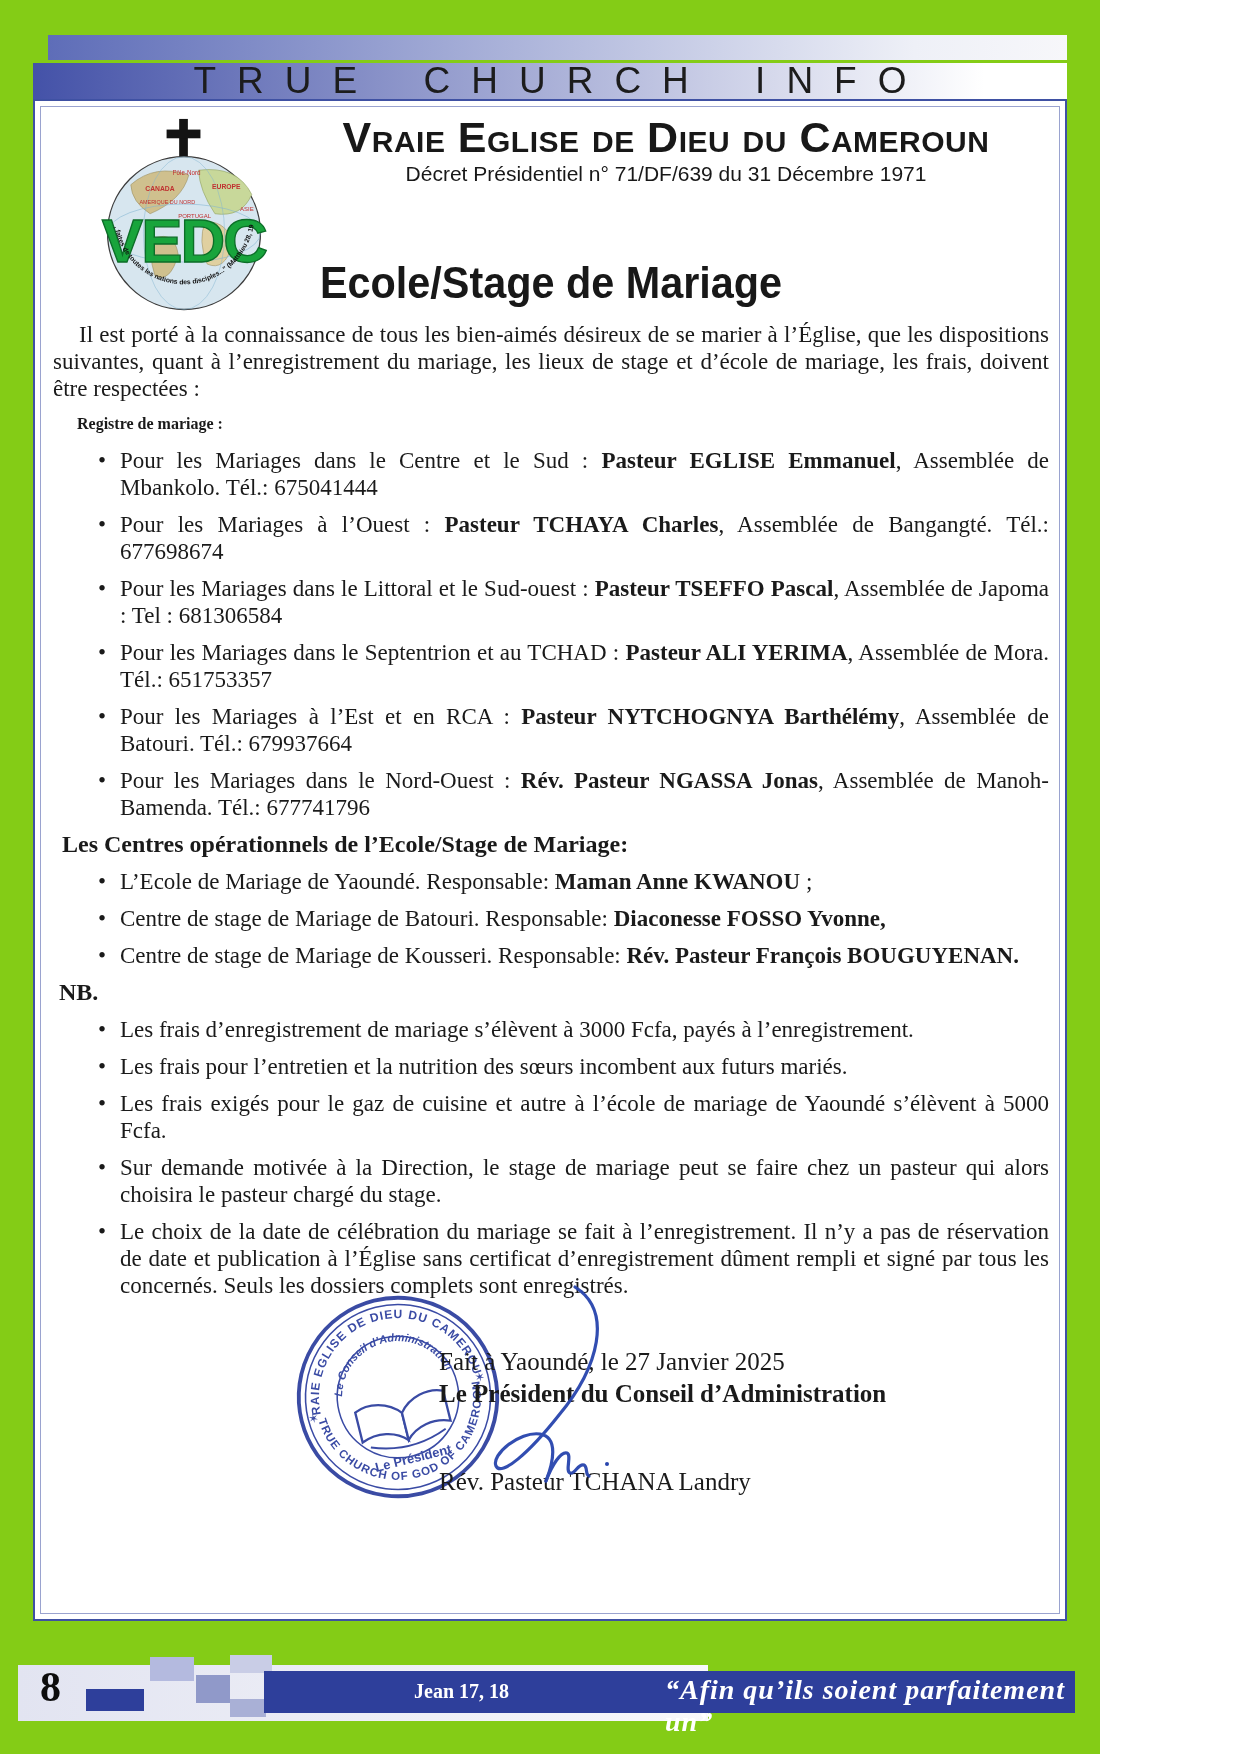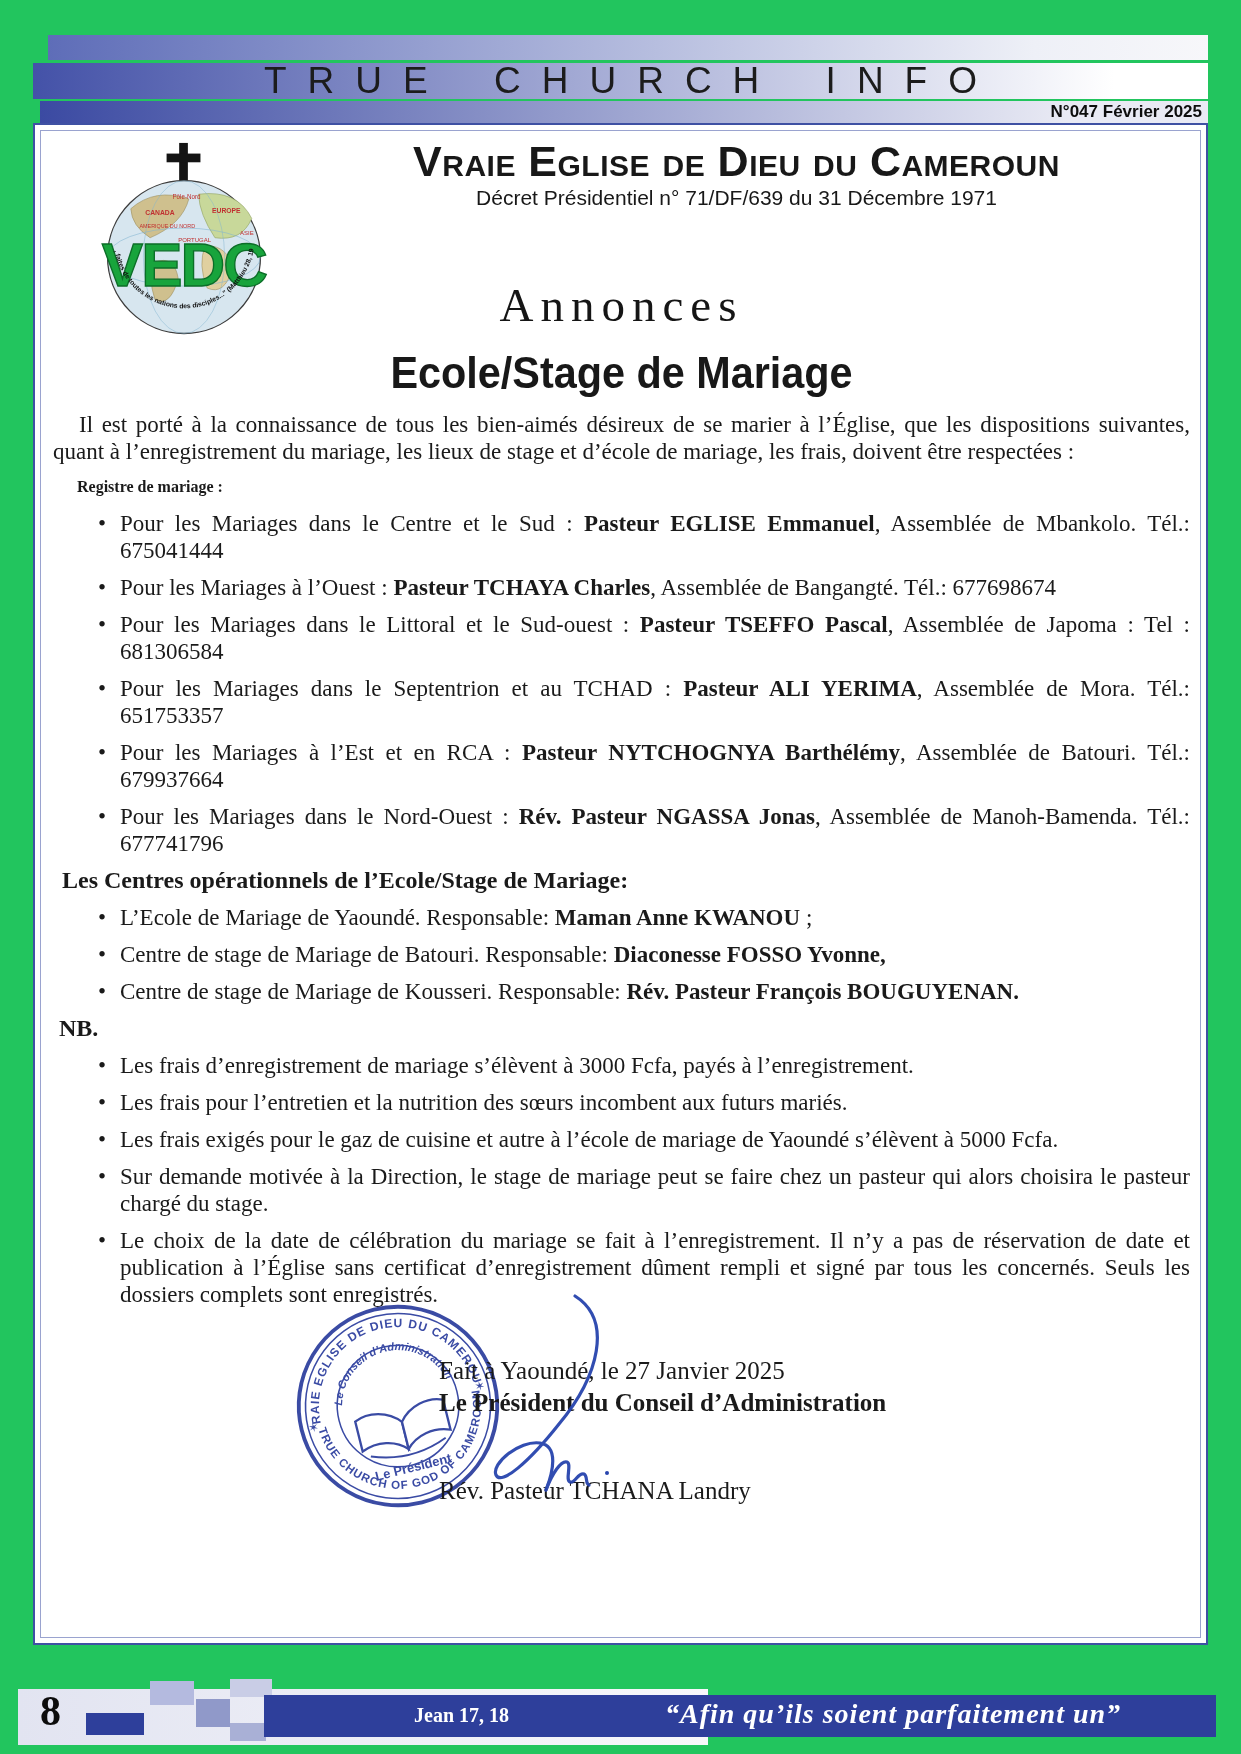--- a/index.html
+++ b/index.html
@@ -1,16 +1,16 @@
 <!DOCTYPE html>
 <html><head>
 <meta charset="utf-8">
 <style>
   html,body{margin:0;padding:0;background:#ffffff;}
-  .page{position:relative;width:1241px;height:1754px;background:#22c55e;overflow:hidden;
+  .page{position:relative;width:1100px;height:1754px;background:#84cc16;overflow:hidden;
         font-family:"Liberation Serif",serif;color:#1a1a1a;}
 
   
   .band1{height:25px;margin:35px 33px 3px 48px;
          background:linear-gradient(to right,#5e6db8,#eef0f7 85%,#f7f7fa);}
   .band2{height:36px;margin:0 33px;display:flex;align-items:center;justify-content:center;
          background:linear-gradient(to right,#4452a8,#ffffff 92%);}
   .band2 .mast-title{font-family:"Liberation Sans",sans-serif;font-size:37px;line-height:36px;
          color:#1c1c1c;letter-spacing:21px;word-spacing:14px;padding-left:21px;white-space:nowrap;}
   .band3{height:22px;margin:2px 33px 0 40px;display:flex;align-items:center;justify-content:flex-end;
@@ -71,23 +71,20 @@
 </style>
 </head>
 <body>
 
 <div class="page">
 
   <div class="band1"></div>
   <div class="band2">
     <span class="mast-title">TRUE CHURCH INFO</span>
   </div>
-  <div class="band3">
-    <span class="issue">N°047 Février 2025</span>
-  </div>
 
   <div class="content-box">
     <div class="inner-line"></div>
     <div class="content">
 
       <div class="org-header">
 
         <svg class="logo" viewBox="0 0 180 215" xmlns="http://www.w3.org/2000/svg">
           <defs>
             <path id="mottoArc" d="M 18,112 A 73,73 0 0 0 162,112"></path>
@@ -116,21 +113,20 @@
             <textPath href="#mottoArc" startOffset="50%" text-anchor="middle">“Allez, faites de toutes les nations des disciples...” (Matthieu 28, 19 à 20)</textPath>
           </text>
         </svg>
 
         <div class="org-text">
           <div class="org-name">Vraie Eglise de Dieu du Cameroun</div>
           <div class="org-decree">Décret Présidentiel n° 71/DF/639 du 31 Décembre 1971</div>
         </div>
       </div>
 
-      <div class="annonces">Annonces</div>
       <div class="article-title">Ecole/Stage de Mariage</div>
 
       <div class="body-text">
         <p class="intro">Il est porté à la connaissance  de tous les bien-aimés désireux de se marier à l’Église, que les dispositions suivantes, quant à l’enregistrement du mariage, les lieux de stage et d’école de mariage, les frais, doivent être respectées :</p>
 
         <div class="h-registre">Registre de mariage :</div>
 
         <div class="li"><span class="marker">•</span><span>Pour les Mariages dans le Centre et le Sud : </span><b>Pasteur EGLISE Emmanuel</b><span>, Assemblée de Mbankolo. Tél.: 675041444</span></div>
         <div class="li"><span class="marker">•</span><span>Pour les Mariages à l’Ouest : </span><b>Pasteur TCHAYA Charles</b><span>, Assemblée de Bangangté. Tél.: 677698674</span></div>
         <div class="li"><span class="marker">•</span><span>Pour les Mariages dans le Littoral et le Sud-ouest : </span><b>Pasteur TSEFFO Pascal</b><span>, Assemblée de Japoma : Tel : 681306584</span></div>

